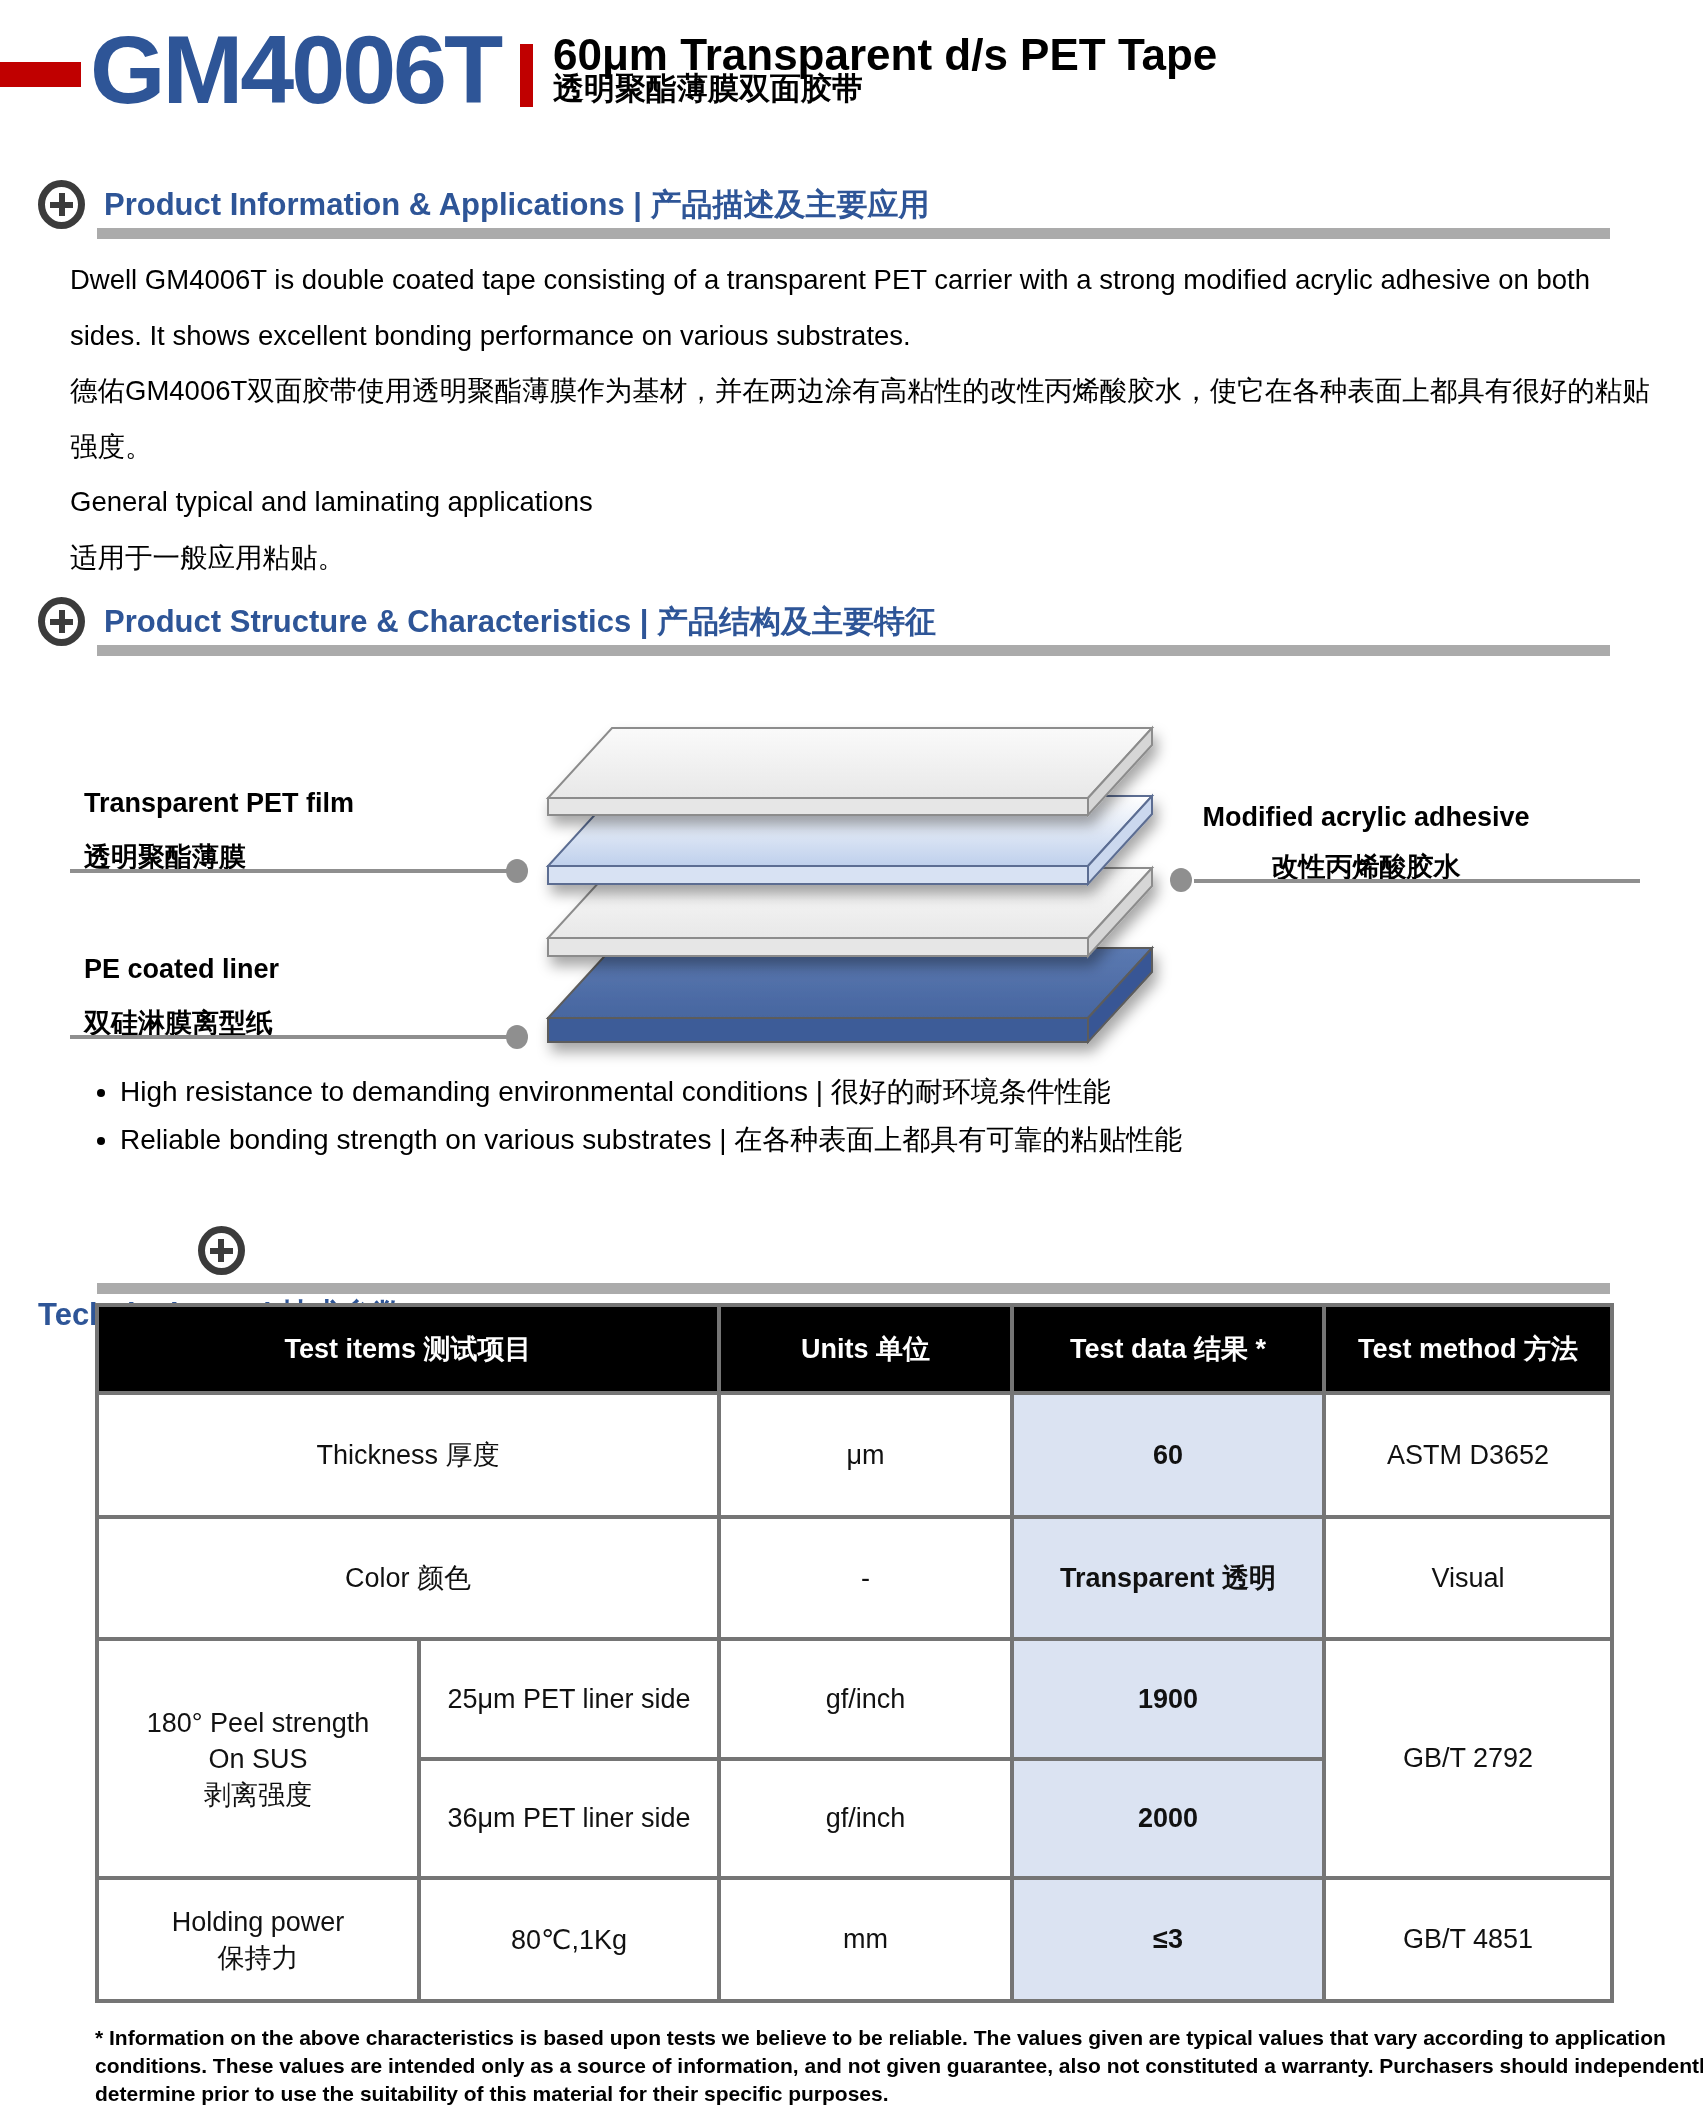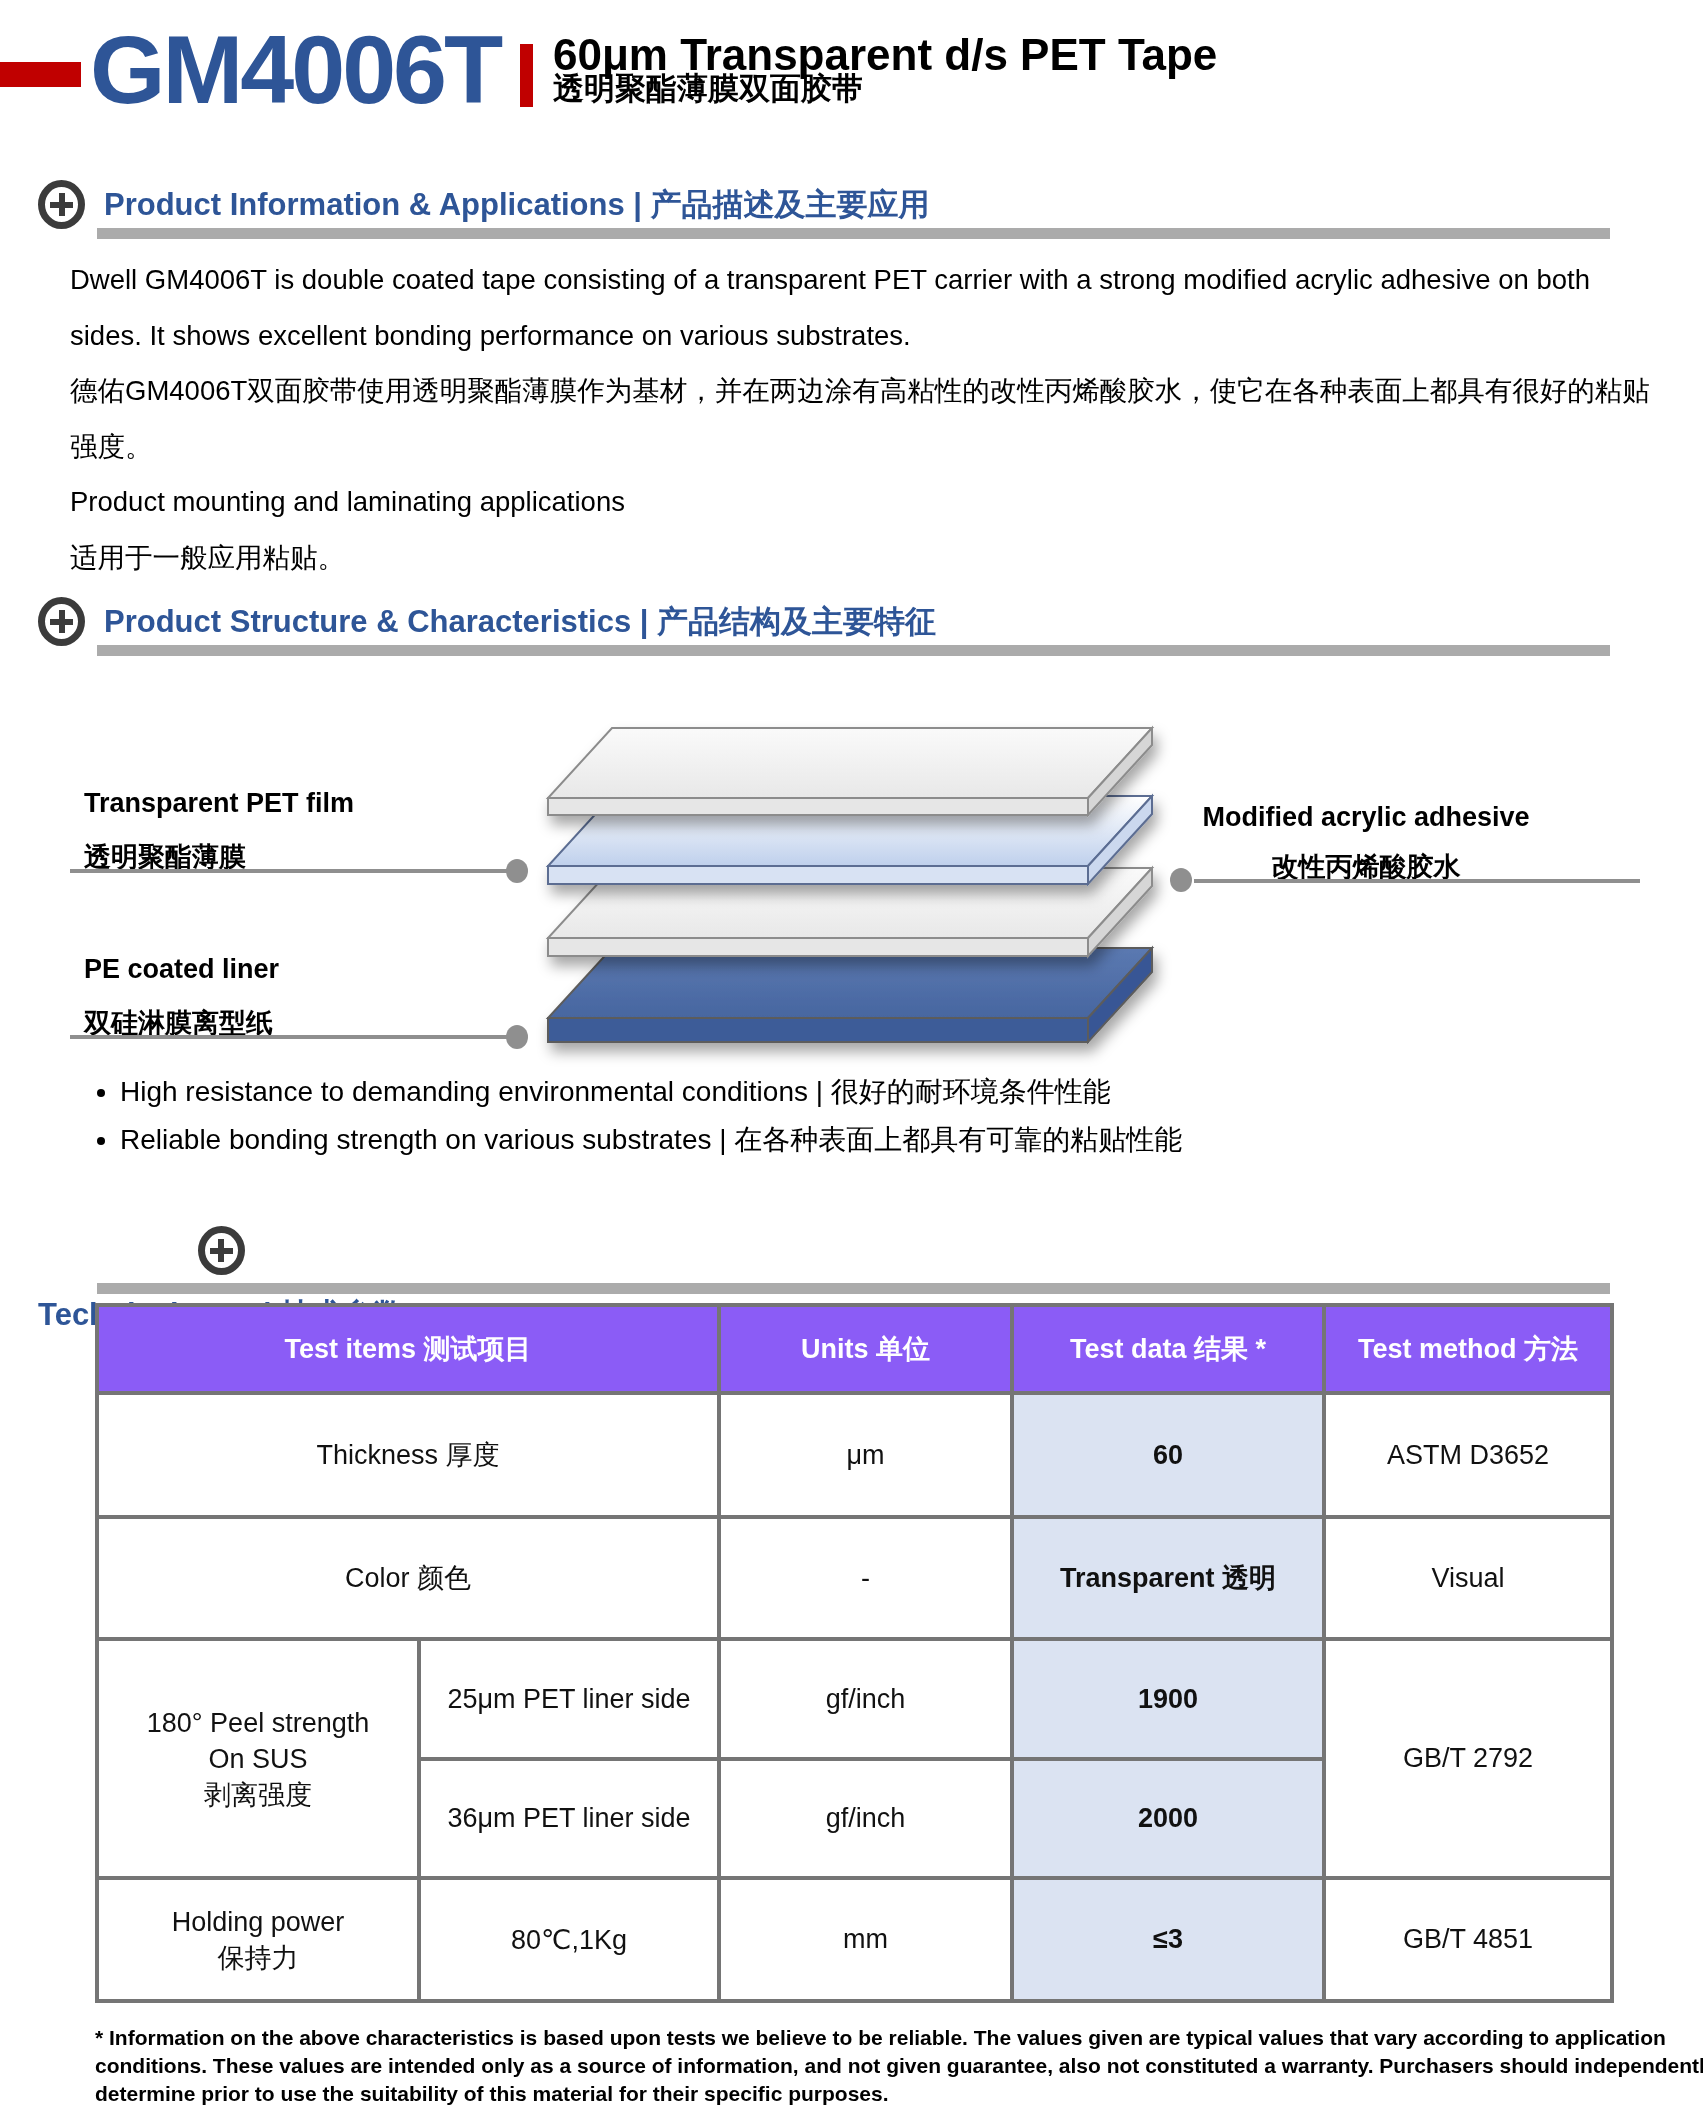--- a/index.html
+++ b/index.html
@@ -51,21 +51,21 @@
   
   .bullets{left:67px;top:1062px;width:1580px;margin:8px;padding-left:45px;
            font-size:28px;line-height:44px;}
   .bullets li{margin-bottom:4px;}
 
   
   .tech-table{left:95px;top:1303px;}
   table{border-collapse:collapse;table-layout:fixed;width:1515px;}
   th,td{border:4px solid #757575;text-align:center;vertical-align:middle;
         padding:0;font-size:27px;color:#111;}
-  th{background:#8b5cf6;color:#fff;font-weight:bold;height:84px;}
+  th{background:#000000;color:#fff;font-weight:bold;height:84px;}
   .h-r1 td{height:120px;} .h-r2 td{height:118px;} .h-r3 td{height:116px;}
   .h-r4 td{height:115px;} .h-r5 td{height:119px;}
   .data-cell{background:#DBE3F2;font-weight:bold;}
   .multiline{line-height:36px;}
 
   
   .footer{left:95px;top:2024px;font-size:21px;line-height:28px;font-weight:bold;}
   .footer div{white-space:nowrap;}
 </style>
 </head>
@@ -81,21 +81,21 @@
 
 <div class="abs section-head head1">
   <span class="plus-icon"></span>
   <span class="section-title">Product Information &amp; Applications | 产品描述及主要应用</span>
 </div>
 <div class="abs section-bar bar1"></div>
 
 <div class="abs info-body">
   <p>Dwell GM4006T is double coated tape consisting of a transparent PET carrier with a strong modified acrylic adhesive on both sides. It shows excellent bonding performance on various substrates.</p>
   <p>德佑GM4006T双面胶带使用透明聚酯薄膜作为基材，并在两边涂有高粘性的改性丙烯酸胶水，使它在各种表面上都具有很好的粘贴强度。</p>
-  <p>Product mounting and laminating applications</p>
+  <p>General typical and laminating applications</p>
   <p>适用于一般应用粘贴。</p>
 </div>
 
 <div class="abs section-head head2">
   <span class="plus-icon"></span>
   <span class="section-title">Product Structure &amp; Characteristics | 产品结构及主要特征</span>
 </div>
 <div class="abs section-bar bar2"></div>
 
 <svg class="abs diagram-svg" width="1703" height="430" viewBox="0 0 1703 430">

